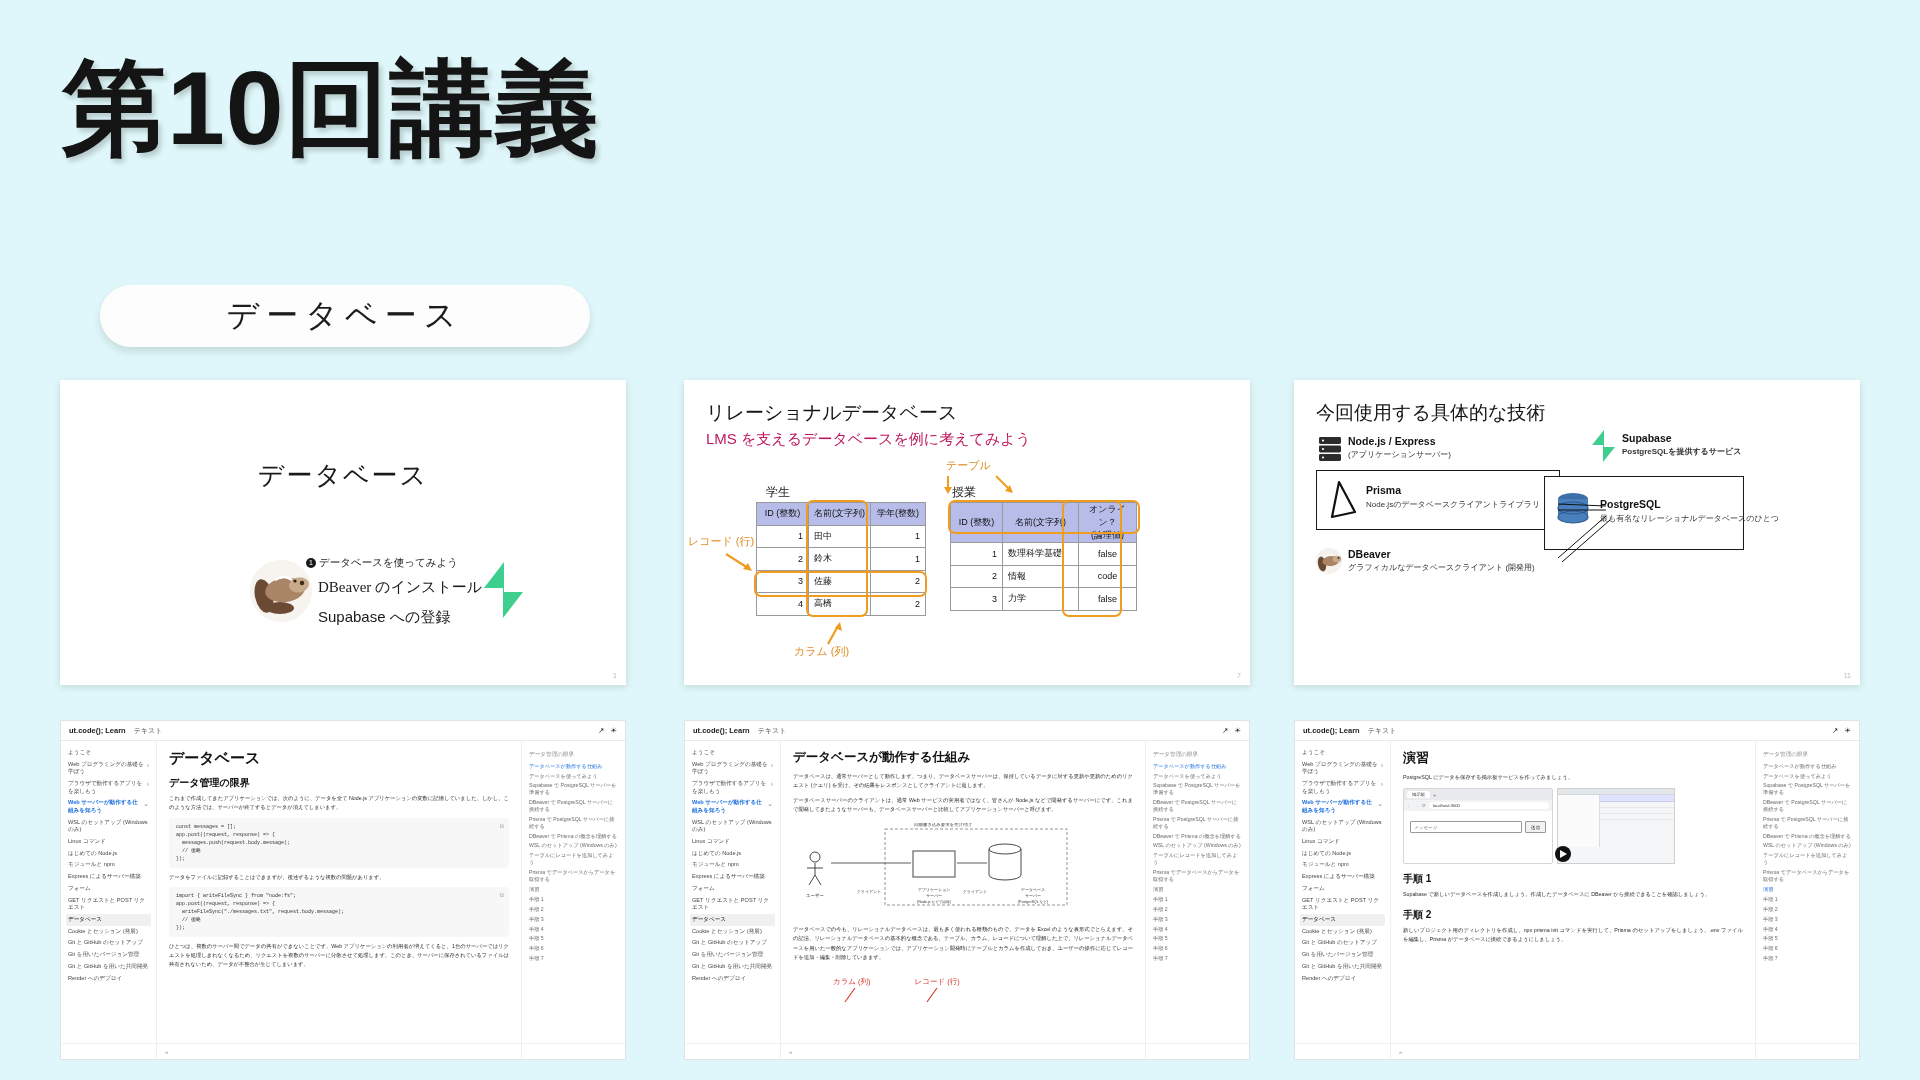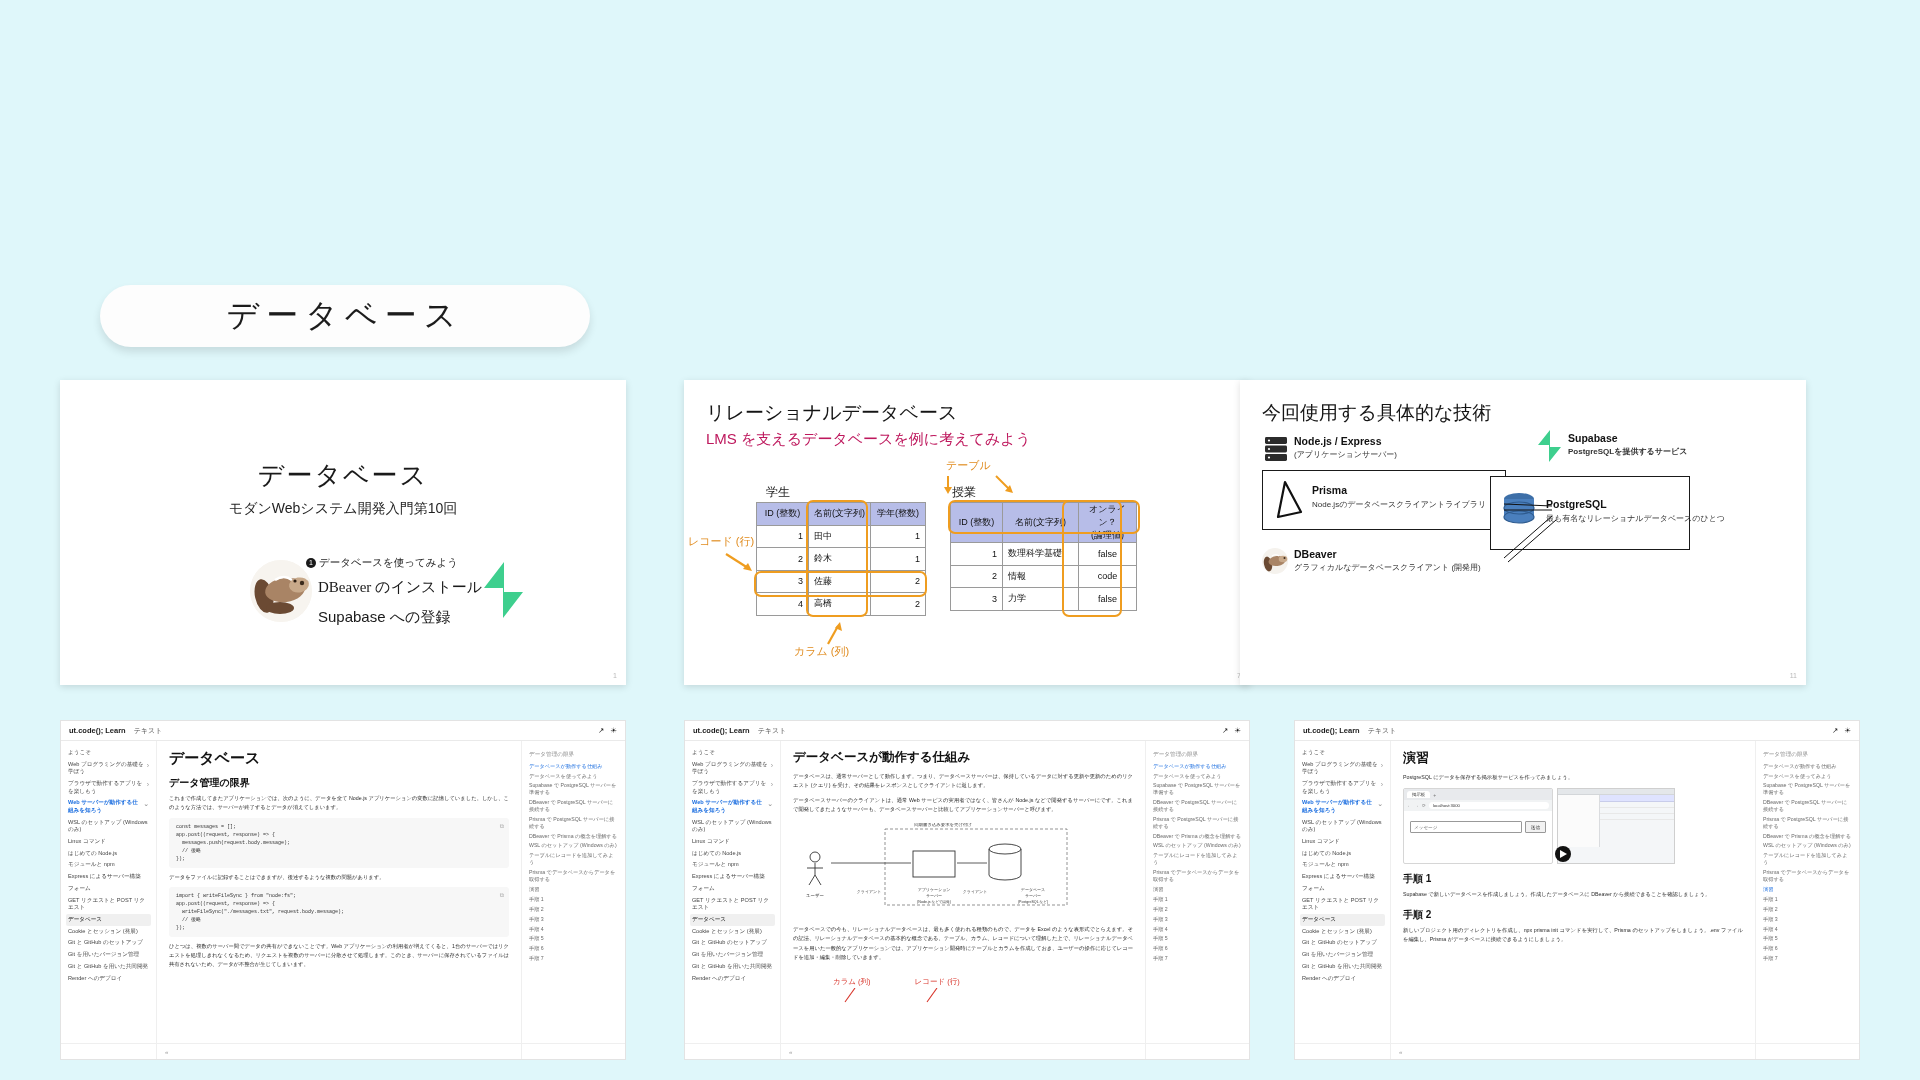--- a/index.html
+++ b/index.html
@@ -31,21 +31,21 @@
 
   
   .slide {
     position: absolute; top: 380px; height: 305px;
     background: #ffffff;
     box-shadow: 0 2px 7px rgba(0,0,0,0.13);
     overflow: hidden;
   }
   .slide-1 { left: 60px;  width: 566px; }
   .slide-2 { left: 684px; width: 566px; }
-  .slide-3 { left: 1240px; width: 566px; padding-left: 43px; }
+  .slide-3 { left: 1294px; width: 566px; padding-left: 43px; }
   .slide-num {
     position: absolute; right: 9px; bottom: 6px;
     font-size: 7px; color: #b9b9b9;
   }
 
   
   .s1-title { position: absolute; top: 78px; width: 100%; text-align: center;
               font-size: 26px; color: #1a1a1a; letter-spacing: 2px; }
   .s1-sub   { position: absolute; top: 120px; width: 100%; text-align: center;
               font-size: 14px; color: #1f1f1f; }
@@ -119,27 +119,27 @@
               border-top: 1px solid #efefef; display:flex; align-items:center;
               padding: 0 8px; font-size: 6px; color:#999; }
   .chev { color:#9a9a9a; font-size: 7px; }
   .ann-red { color: #d8342a; font-size: 7.5px; }
 </style>
 </head>
 <body>
 
 <div class="page">
 
+  <div class="hero-title">第10回講義</div>
   <div class="hero-pill">
     <span>データベース</span>
   </div>
 
   <div class="slide slide-1">
     <div class="s1-title">データベース</div>
-    <div class="s1-sub">モダンWebシステム開発入門第10回</div>
 
     <div class="beaver">
       <svg viewBox="0 0 62 62" width="62" height="62">
         <circle cx="31" cy="31" r="31" fill="#f7f4ef"></circle>
         <ellipse cx="14" cy="36" rx="9" ry="17" fill="#6b4a33" transform="rotate(-12 14 36)"></ellipse>
         <ellipse cx="35" cy="30" rx="20" ry="12" fill="#a98465" transform="rotate(-8 35 30)"></ellipse>
         <ellipse cx="49" cy="25" rx="10" ry="7.5" fill="#c8a98a" transform="rotate(-10 49 25)"></ellipse>
         <circle cx="52" cy="23" r="2.2" fill="#3a2a1c"></circle>
         <circle cx="45" cy="21" r="1.6" fill="#2b1d12"></circle>
         <path d="M25 20 q9 -6 17 0" stroke="#fff" stroke-width="2.6" fill="none"></path>

